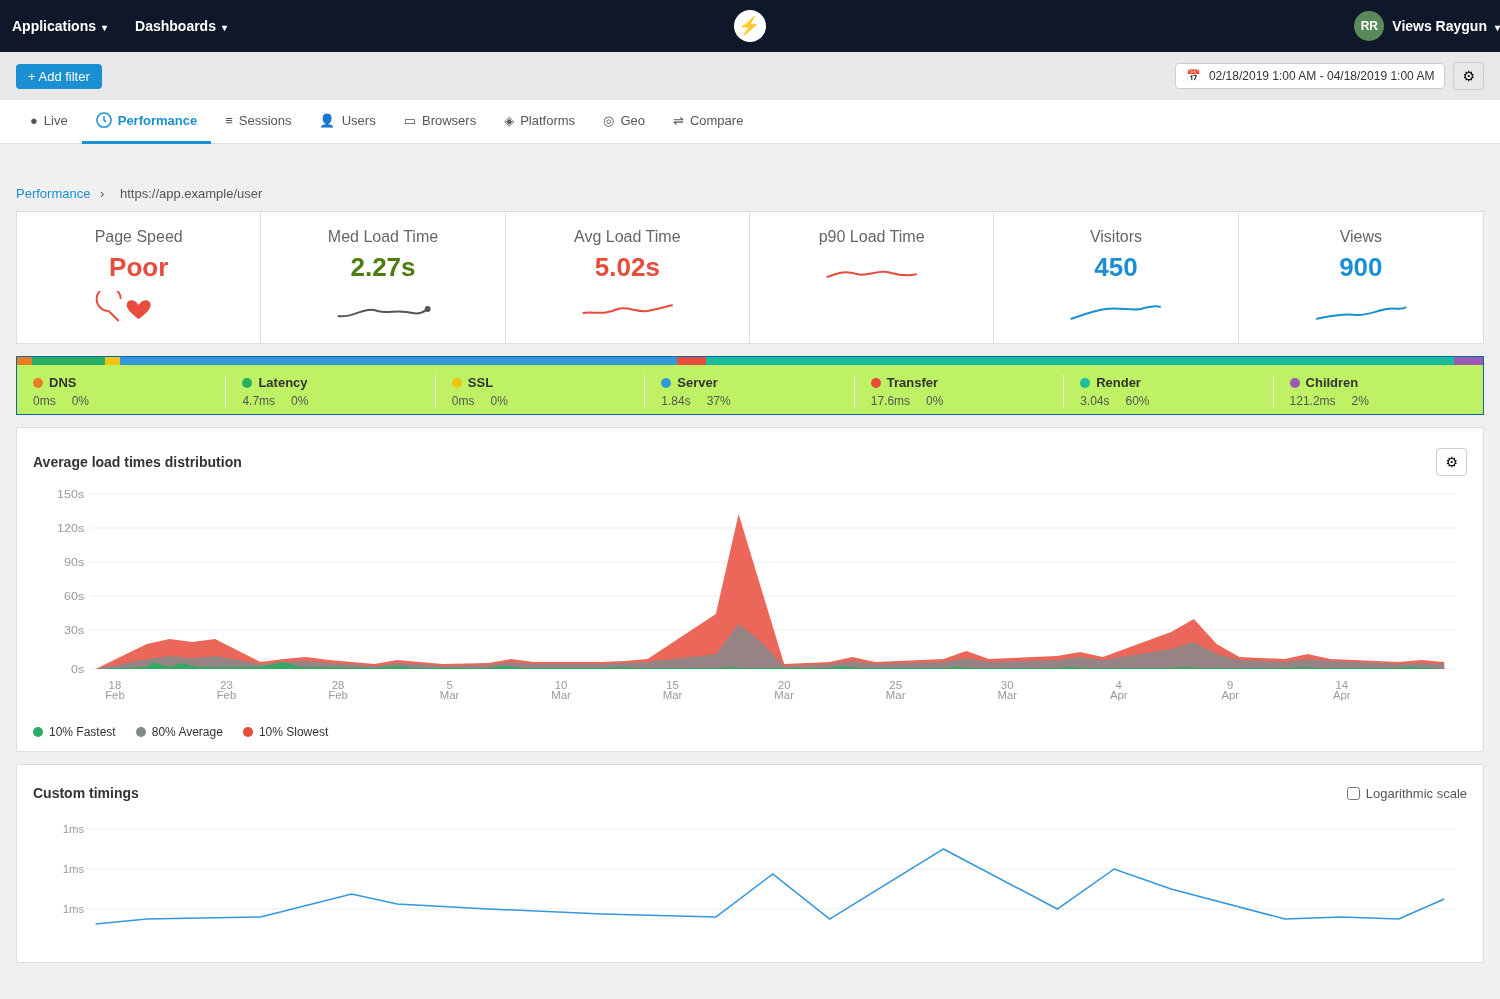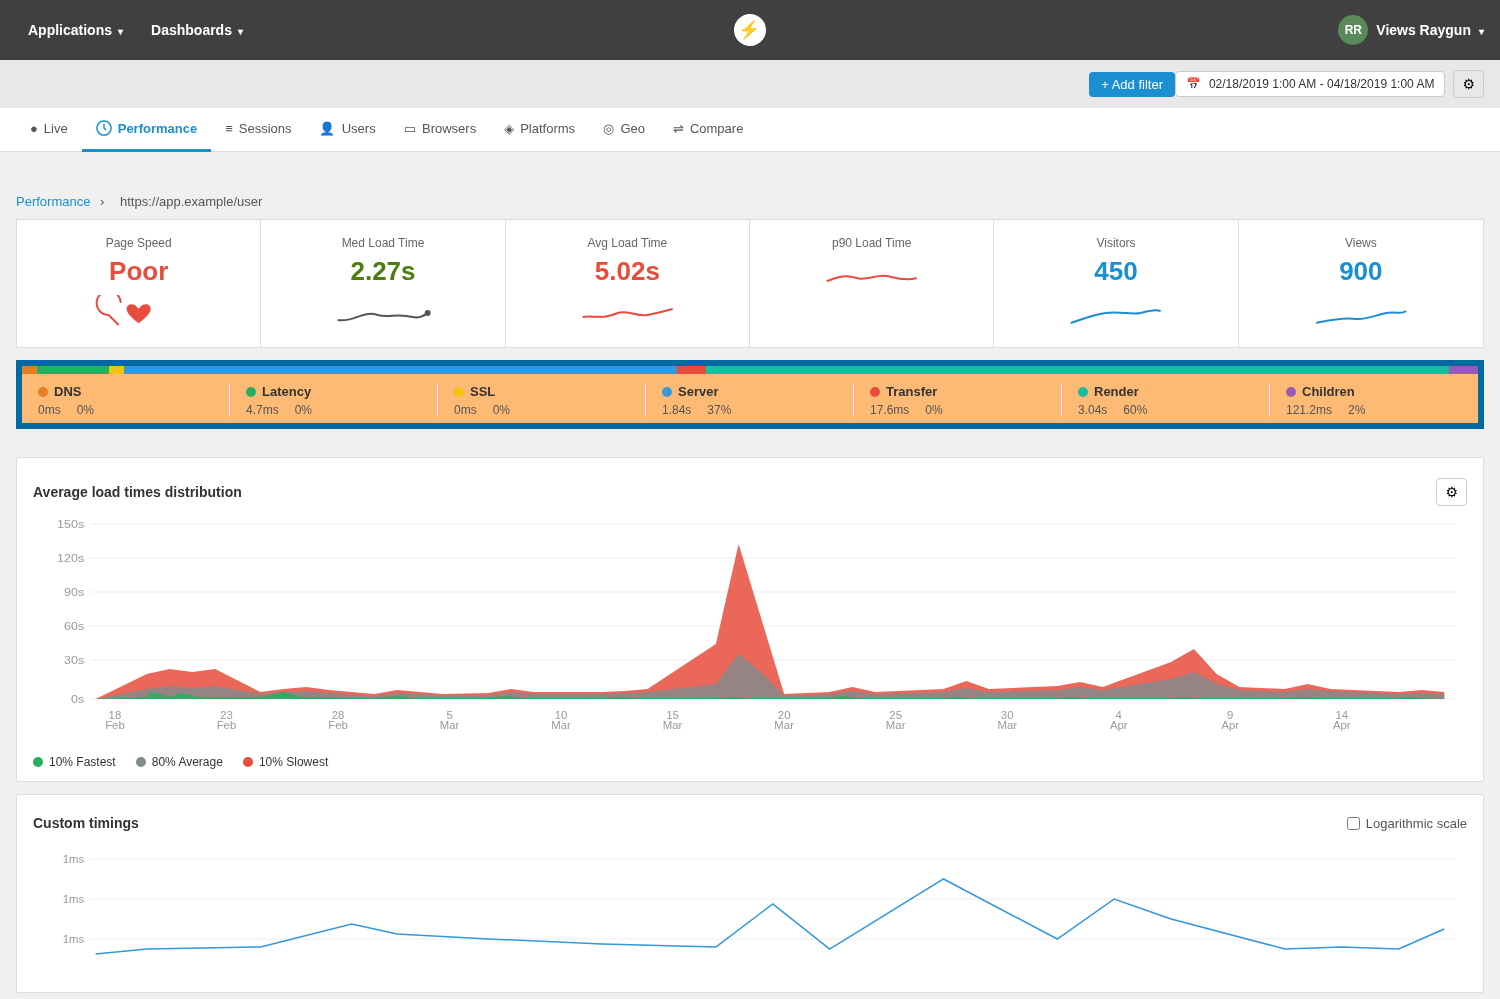--- a/index.html
+++ b/index.html
@@ -1,24 +1,24 @@
 <!DOCTYPE html>
 <html><head>
   <meta charset="utf-8">
   <style>
     * { box-sizing: border-box; margin: 0; padding: 0; }
     body { font-family: -apple-system, BlinkMacSystemFont, 'Segoe UI', sans-serif; font-size: 13px; background: #f0f0f0; color: #333; }
 
     
     .top-nav {
-      background: #404040;
-      height: 60px;
-      display: flex;
-      align-items: center;
-      padding: 0 16px;
+      background: #0f172a;
+      height: 52px;
+      display: flex;
+      align-items: center;
+      padding: 0 0;
       position: relative;
     }
     .top-nav-left { display: flex; align-items: center; gap: 4px; }
     .nav-btn {
       color: white;
       background: none;
       border: none;
       font-size: 14px;
       font-weight: 600;
       cursor: pointer;
@@ -62,21 +62,21 @@
       background: #5a8a5a;
       color: white;
     }
 
     
     .filter-bar {
       background: #e8e8e8;
       padding: 10px 16px;
       display: flex;
       align-items: center;
-      justify-content: flex-end;
+      justify-content: space-between;
     }
     .add-filter-btn {
       background: #1a8fd1;
       color: white;
       border: none;
       padding: 5px 12px;
       border-radius: 4px;
       cursor: pointer;
       font-size: 13px;
       display: flex;
@@ -151,35 +151,35 @@
       border: 1px solid #ddd;
       background: white;
       margin-bottom: 12px;
     }
     .stat-card {
       padding: 16px 12px 12px;
       border-right: 1px solid #ddd;
       text-align: center;
     }
     .stat-card:last-child { border-right: none; }
-    .stat-label { font-size: 12px; color: #666; margin-bottom: 6px; }
+    .stat-label { font-size: 16px; color: #666; margin-bottom: 6px; }
     .stat-value { font-size: 26px; font-weight: 700; margin-bottom: 8px; }
     .stat-value.red { color: #e74c3c; }
     .stat-value.blue { color: #1a8fd1; }
     .stat-value.dark { color: #4d7c0f; }
     .stat-mini-chart { height: 40px; position: relative; }
 
     
     .sparkline { width: 100%; height: 40px; }
 
     
     .segment-bar-wrapper {
-      background: #fdba74;
-      border: 6px solid #0369a1;
-      margin-bottom: 28px;
+      background: #bef264;
+      border: 1px solid #0369a1;
+      margin-bottom: 12px;
     }
     .segment-bar {
       height: 8px;
       display: flex;
       width: 100%;
     }
     .segment-bar-labels {
       display: grid;
       grid-template-columns: repeat(7, 1fr);
       padding: 10px 0 6px;

